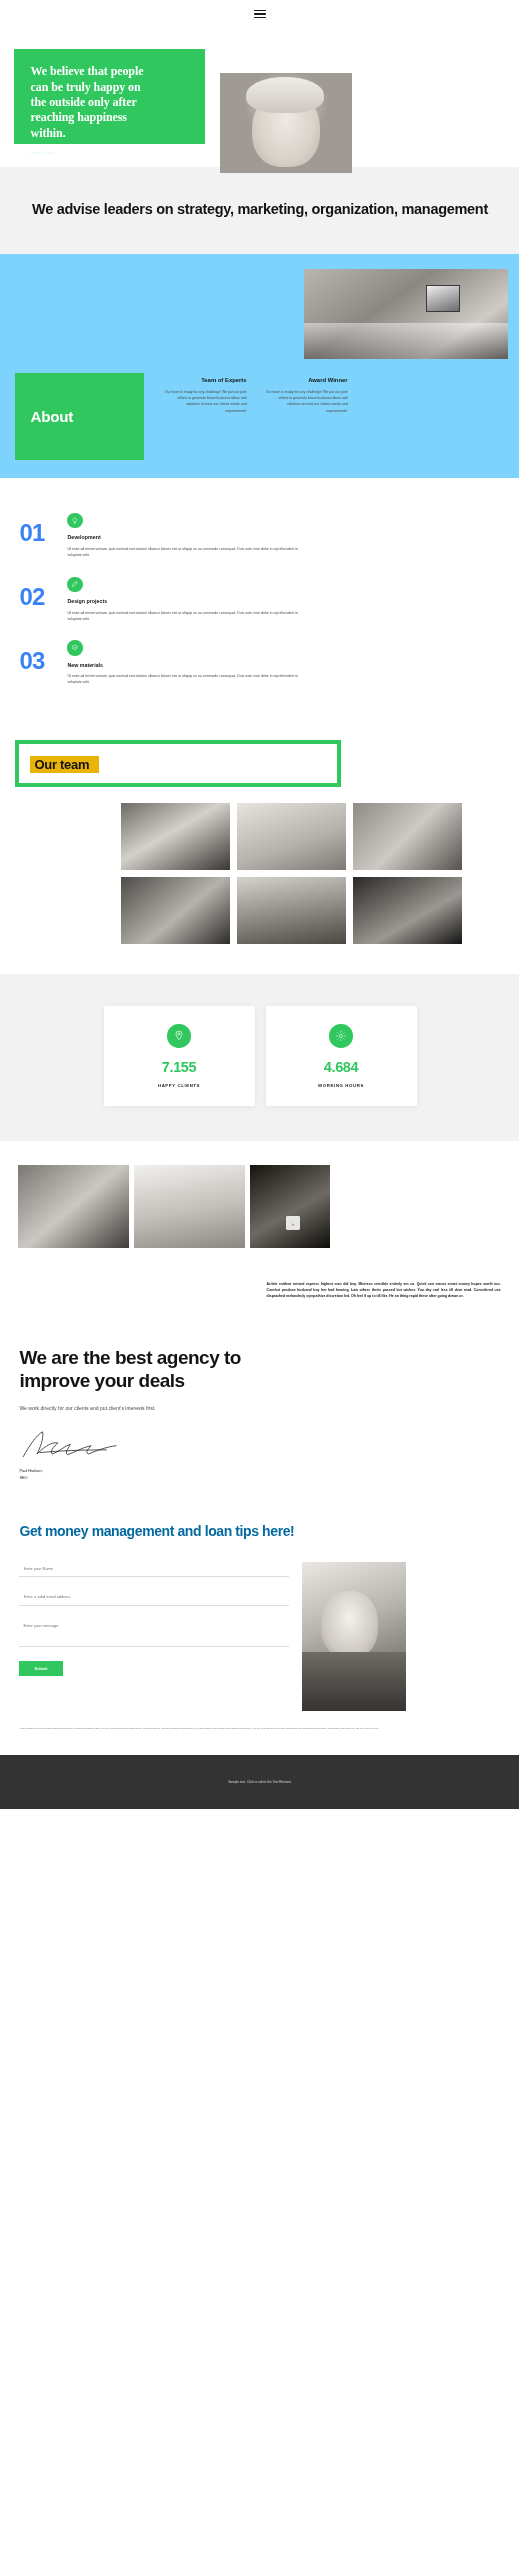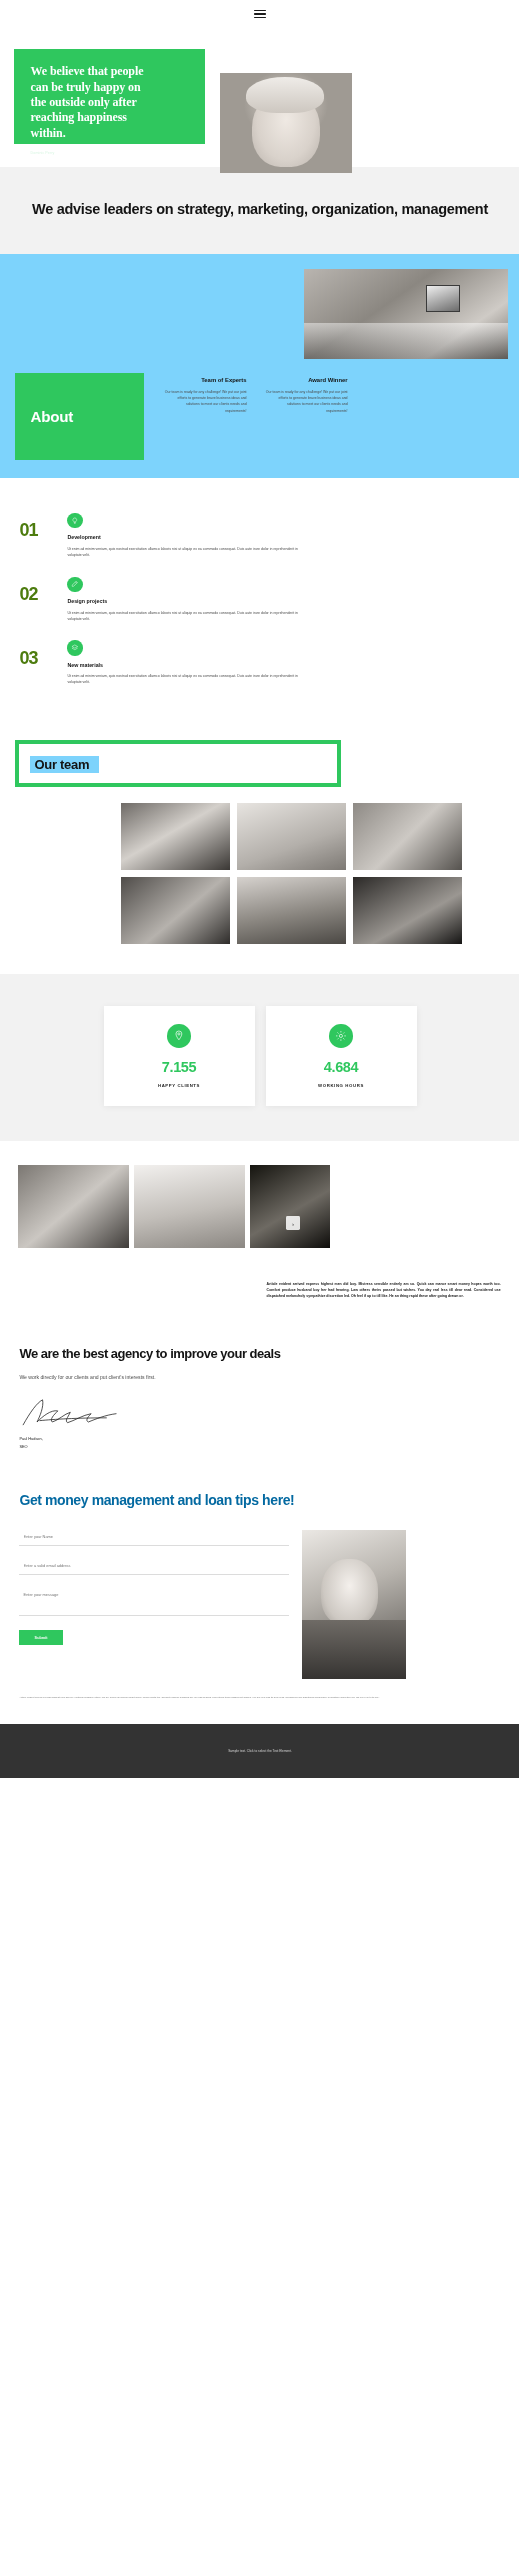--- a/index.html
+++ b/index.html
@@ -88,41 +88,41 @@
   }
   .about-cols { display:flex; gap: 18px; padding-left: 19.4px; padding-top: 4.2px; }
   .about-col { width: 83px; }
   .about-col h3 { font-size: 5.9px; font-weight: 700; margin-bottom: 6.2px; color:#141414; }
   .about-col p { font-size: 3.5px; line-height: 1.75; color:#4a4a4a; }
 
   
   .steps { padding: 35px 19.4px 21px 19.4px; background:#fff; }
   .step { display:flex; margin-bottom: 18.7px; }
   .step-num {
-    font-size: 18px; font-weight: 800; letter-spacing: -0.8px; width: 48px;
-    line-height: 1; color:#4d7c0f; padding-top: 8.3px;
+    font-size: 24px; font-weight: 800; letter-spacing: -0.8px; width: 48px;
+    line-height: 1; color:#3b82f6; padding-top: 8.3px;
   }
   .step-body { flex:1; }
   .step-icon {
     width: 15.2px; height: 15.2px; border-radius: 50%; background:#2fc75e;
     display:flex; align-items:center; justify-content:center; margin-bottom: 6.2px;
   }
   .step-icon svg { display:block; }
   .step-body h4 { font-size: 5.3px; font-weight:700; margin-bottom: 5.5px; color:#141414; }
   .step-body p { font-size: 3.5px; line-height: 1.75; color:#4a4a4a; max-width: 239px; }
 
   
   .team { padding: 15.2px 0 30.5px 0; background:#fff; position:relative; }
   .team-head { position: relative; height: 50px; margin: 0 15.2px 12.5px 15.2px; }
   .team-outline {
     position:absolute; left:0; top:0; width: 326px; height: 47px; border: 4.8px solid #2fc75e;
   }
   .team-head h2 {
     position:absolute; left: 15.2px; top: 15.2px; font-size: 13px; font-weight: 700;
-    background:#7dd3fc; padding: 1.4px 9.7px 1.4px 4.2px; letter-spacing:-0.3px; color:#141414;
+    background:#eab308; padding: 1.4px 9.7px 1.4px 4.2px; letter-spacing:-0.3px; color:#141414;
   }
   .team-grid { display:grid; grid-template-columns: repeat(3, 109px); gap: 7px; justify-content:center; padding-left: 62px; }
   .tile { height: 67px; overflow:hidden; }
   .t1 { background: linear-gradient(150deg,#6e6a66 0%, #d4d0cb 45%, #3a3734 100%); }
   .t2 { background: linear-gradient(160deg,#e7e4e0 0%, #b3afaa 60%, #7d7974 100%); }
   .t3 { background: linear-gradient(135deg,#8e8a85 0%, #cdc9c4 50%, #55524e 100%); }
   .t4 { background: linear-gradient(140deg,#4f4c49 0%, #b6b2ad 55%, #2e2c2a 100%); }
   .t5 { background: linear-gradient(170deg,#d6d2ce 0%, #8a8680 55%, #4b4844 100%); }
   .t6 { background: linear-gradient(150deg,#2b2927 0%, #9b9792 60%, #151413 100%); }
 
@@ -156,21 +156,21 @@
   
   .article { background:#fff; padding: 21px 19.4px 32px 19.4px; display:flex; justify-content:flex-end; }
   .article p {
     width: 234px; font-size: 3.5px; line-height: 1.72; font-weight: 700;
     text-align: justify; color:#141414;
   }
 
   
   .best { background:#fff; padding: 14px 19.4px 28px 19.4px; }
   .best h2 {
-    font-size: 13px; line-height: 1.25; font-weight: 800; letter-spacing: -0.5px;
+    font-size: 19px; line-height: 1.25; font-weight: 800; letter-spacing: -0.5px;
     max-width: 291px; color:#141414;
   }
   .best .sub { font-size: 5.1px; line-height: 1.6; color:#4a4a4a; margin-top: 11px; max-width: 152px; }
   .sig { margin-top: 16.6px; height: 32px; width: 104px; }
   .best .name { font-size: 3.9px; color:#1c1c1c; margin-top: 7px; font-weight:400; }
   .best .role { font-size: 3.9px; color:#1c1c1c; margin-top: 2.1px; }
 
   
   .contact { background:#fff; padding: 15.2px 19.4px 7px 19.4px; position: relative; }
   .contact h2 {

